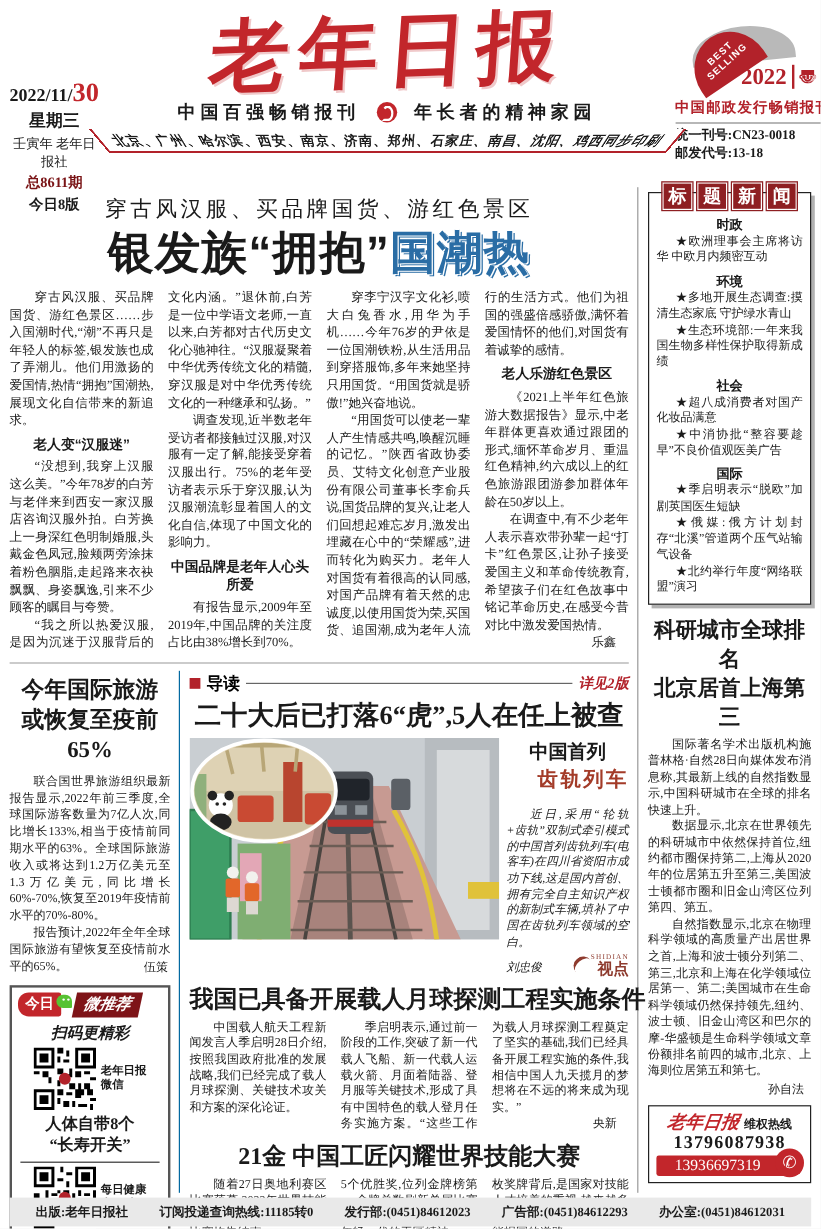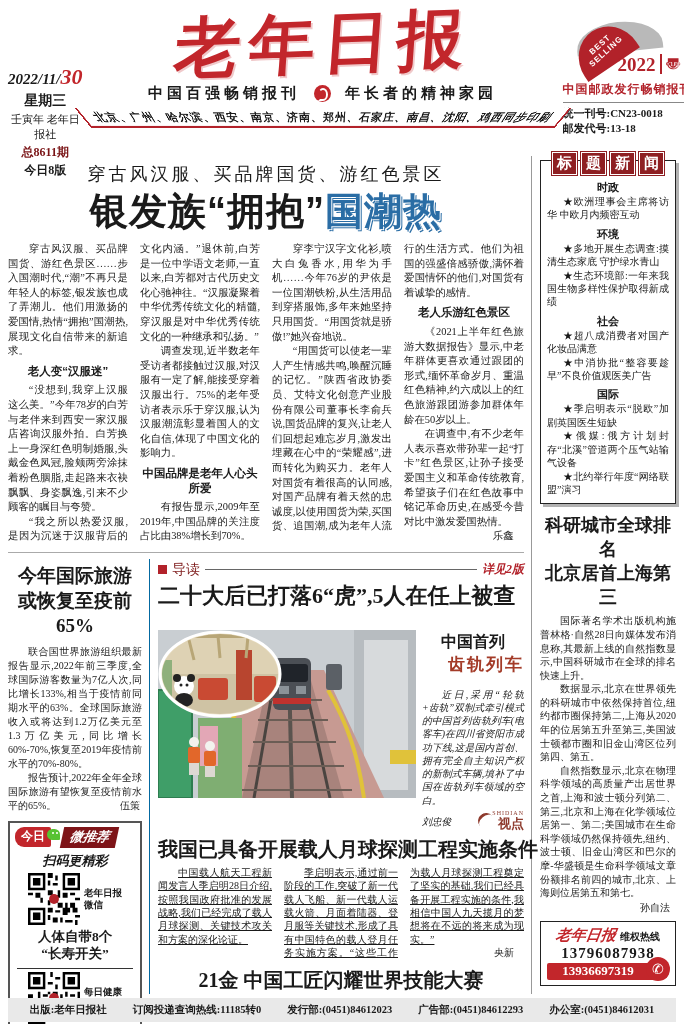--- a/index.html
+++ b/index.html
@@ -4,21 +4,21 @@
 <style>
   * { margin:0; padding:0; box-sizing:border-box; }
   html,body { background:#f3f3f3; }
   body { font-family:"Liberation Serif","DejaVu Serif",serif; }
   .page { width:684px; height:1024px; margin:0 auto; background:#fff; overflow:hidden;
           display:flex; flex-direction:column; padding:6px 8px 0 8px; color:#1a1a1a; }
 
   
   .masthead-row { display:flex; align-items:stretch; height:150px; }
   .date-block { width:108px; padding-top:58px; text-align:center; font-family:"Liberation Serif",serif; }
-  .date-line { font-weight:bold; font-size:15px;font-style:italic; }
+  .date-line { font-weight:bold; font-size:15px; }
   .date-line .day { color:#c2262b; font-size:22px; }
   .weekday { font-weight:bold; font-size:14px; margin-top:2px; }
   .lunar { font-size:11px; margin-top:2px; }
   .issue { font-size:12px; font-weight:bold; color:#7a1416; margin-top:2px; }
   .pages { font-size:12px; font-weight:bold; margin-top:1px; }
 
   .masthead-center { flex:1; display:flex; flex-direction:column; align-items:center; }
   .masthead-title { font-size:66px; line-height:76px; font-weight:900; color:#c2262b;
         letter-spacing:8px; transform:skewX(-6deg) rotate(-2deg);
         text-shadow:2px 2px 0 rgba(194,38,43,.25); white-space:nowrap; }
@@ -91,46 +91,46 @@
   .wtj-sub { text-align:center; font-style:italic; font-weight:bold; font-size:13px; margin:4px 0 2px; }
   .qr-row { display:flex; align-items:center; gap:4px; justify-content:center; margin-top:3px; }
   .qr-svg { width:52px; height:52px; flex:none; }
   .qr-side { font-size:9.5px; font-weight:bold; line-height:12px; }
   .qr-caption { text-align:center; font-size:13.5px; font-weight:900; line-height:17px; margin-top:3px; }
   .qr-divider { border-top:1px solid #333; margin:6px 2px 2px; }
 
   
   .daodu-strip { display:flex; align-items:center; gap:5px; margin-top:2px; }
   .daodu-sq { width:9px; height:9px; background:#b2222a; flex:none; }
-  .daodu-label { font-weight:400; font-size:14px; color:#7f1d1d; flex:none; }
+  .daodu-label { font-weight:700; font-size:14px; color:#000000; flex:none; }
   .daodu-line { flex:1; border-top:1px solid #666; }
   .daodu-see { color:#b2222a; font-weight:900; font-size:12px; font-style:italic; flex:none; }
-  .daodu-headline { font-size:22px; line-height:28px; font-weight:900; text-align:left;
-        letter-spacing:0px; margin:3px 0 20px; white-space:nowrap; }
+  .daodu-headline { font-size:22px; line-height:28px; font-weight:900; text-align:center;
+        letter-spacing:0px; margin:3px 0 5px; white-space:nowrap; }
 
   
   .photo-row { display:flex; gap:6px; }
   .photo-wrap { position:relative; width:258px; height:168px; flex:none; }
   .photo-wrap svg { display:block; }
   .train-col { flex:1; min-width:0; }
   .train-t1 { text-align:center; font-size:16px; font-weight:900; margin-top:2px; }
   .train-t2 { text-align:right; font-size:17px; font-weight:900; color:#a33b28; letter-spacing:2px; }
   .train-body { font-size:9.8px; line-height:13.2px; text-align:justify; margin-top:3px; font-style:italic; }
   .train-body p { text-indent:2em;margin-top:12px; }
   .train-credit { display:flex; align-items:flex-end; justify-content:space-between; margin-top:1px; }
   .train-byline { font-size:9.8px; font-style:italic; }
   .sd-logo { color:#8e3b2e; line-height:10px; text-align:right; position:relative; padding-left:14px; }
   .sd-arc { position:absolute; left:0; bottom:0; width:16px; height:16px; border-top:3px solid #8e3b2e;
         border-radius:50%; transform:rotate(-40deg); }
   .sd-logo em { display:block; font-size:6px; font-style:normal; letter-spacing:1px; }
   .sd-logo b { font-size:13px; font-weight:900; }
 
   .mid-headline { font-size:20px; line-height:26px; font-weight:900; text-align:center; margin:7px 0 4px; white-space:nowrap; }
   .cols3 { column-count:3; column-gap:12px; font-size:10px; line-height:13.4px; text-align:justify; }
-  .cols3 p { text-indent:2em;text-decoration:underline; }
+  .cols3 p { text-indent:2em; }
   .byline-inline { display:block; text-align:right; padding-right:1em; }
 
   
   .hn-box { border:1px solid #222; box-shadow:3px 3px 0 rgba(0,0,0,.3); padding:5px 6px 7px; margin-top:4px; }
   .hn-title { display:flex; justify-content:center; gap:4px; margin-top:-14px; }
   .hn-char { background:#8e1f22; color:#fff; font-weight:900; font-size:15px; padding:1px 4px;
         border:1px solid #fff; outline:1px solid #8e1f22; }
   .hn-cat { text-align:center; font-weight:900; font-size:11px; margin-top:5px; }
   .hn-item { font-size:10px; line-height:13.4px; text-align:justify; text-indent:1.6em; }
 
@@ -138,21 +138,21 @@
   .research-title { text-align:center; font-size:18px; line-height:24px; font-weight:900; }
   .research-body { margin-top:5px; font-size:10px; line-height:13.6px; text-align:justify; }
   .research-body p { text-indent:2em; }
   .research-byline { text-align:right; font-size:10px; padding-right:6px; margin-top:1px; }
 
   .hotline-box { border:1px solid #222; margin-top:6px; padding:4px 6px 5px; position:relative; }
   .hotline-brand-row { display:flex; align-items:baseline; gap:4px; justify-content:center; }
   .hotline-brand { color:#c2262b; font-weight:900; font-size:15px; font-style:italic; transform:skewX(-8deg); }
   .hotline-label { font-size:10px; font-weight:bold; }
   .hotline-p1 { text-align:center; font-weight:900; font-size:15px; letter-spacing:1px; }
-  .hotline-p2 { background:#c2262b; color:#fff; font-weight:700; font-size:13px; text-align:center;
+  .hotline-p2 { background:#c2262b; color:#fff; font-weight:400; font-size:13px; text-align:center;
         border-radius:2px 8px 8px 2px; padding:0 26px 1px 6px; margin-top:1px; }
   .hotline-phone-icon { position:absolute; right:5px; bottom:4px; width:24px; height:24px; background:#c2262b;
         border-radius:50%; color:#fff; font-size:14px; line-height:24px; text-align:center;
         font-family:"DejaVu Sans",sans-serif; }
 
   
   .bottom-bar { height:24px; margin:4px 0 2px; background:#e9e9e9; display:flex; align-items:center;
         justify-content:center; gap:26px; font-size:10.5px; font-weight:bold; white-space:nowrap; }
 </style>
 </head>

